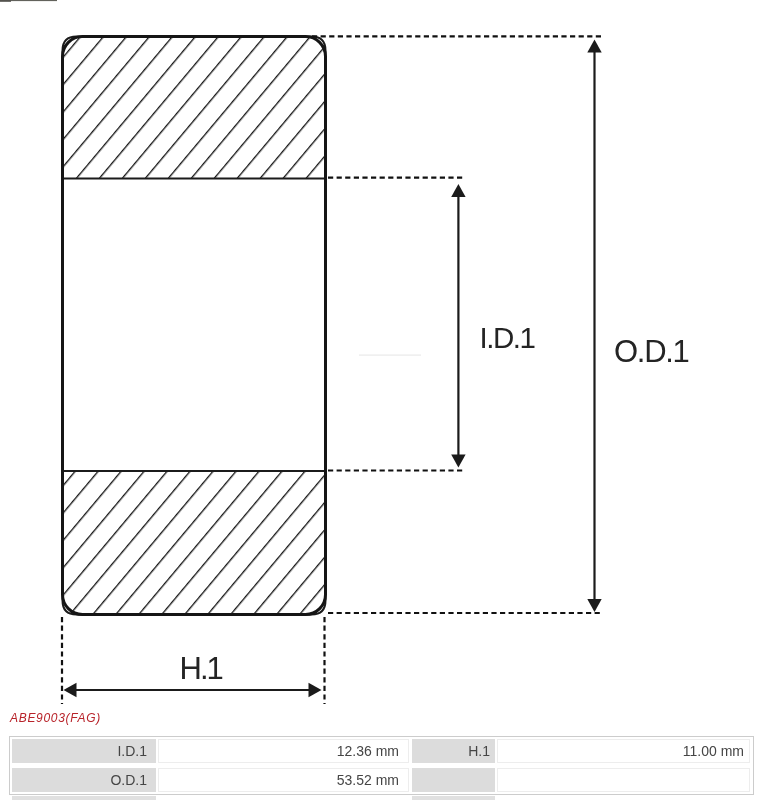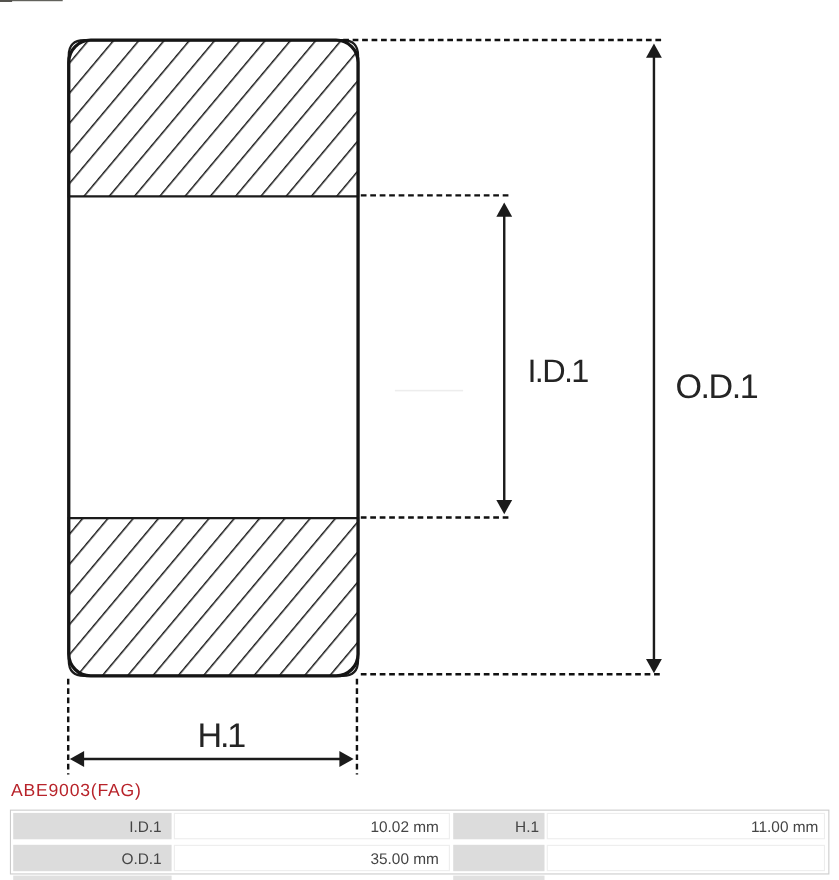--- a/index.html
+++ b/index.html
@@ -1,18 +1,18 @@
 <!DOCTYPE html>
 <html><head>
 <meta charset="utf-8">
 <style>
   html,body{margin:0;padding:0;background:#fff;width:763px;height:800px;overflow:hidden;}
   body{font-family:"Liberation Sans", sans-serif;position:relative;}
   .abs{position:absolute;}
-  #code{left:10px;top:711px;font-size:16px;letter-spacing:0.7px;color:#b8232a;}
+  #code{left:10px;top:711px;font-size:12px;letter-spacing:0.7px;color:#b8232a;font-style:italic;}
   .cell{position:absolute;display:flex;align-items:center;justify-content:flex-end;font-size:14px;color:#454545;box-sizing:border-box;}
   .g{background:#dcdcdc;}
   .w{background:#ffffff;border:1px solid #ededed;}
 </style>
 </head>
 <body>
 <svg class="abs" style="left:0;top:0" width="763" height="800" viewBox="0 0 763 800" xmlns="http://www.w3.org/2000/svg">
   <defs>
     <pattern id="hatchT" width="17.6" height="12" patternUnits="userSpaceOnUse" patternTransform="rotate(40) translate(-3.52 0)">
       <line x1="0" y1="0" x2="0" y2="12" stroke="#161616" stroke-width="2.7"></line>
@@ -63,22 +63,22 @@
     <text x="479.5" y="347.5" font-size="29.5" letter-spacing="-1.5">I.D.1</text>
     <text x="614" y="361.5" font-size="31" letter-spacing="-1.3">O.D.1</text>
     <text x="179.5" y="679" font-size="31" letter-spacing="-2">H.1</text>
   </g>
 </svg>
 
 <div id="code" class="abs">ABE9003(FAG)</div>
 
 <div class="abs" style="left:9px;top:736px;width:743px;height:57px;border:1px solid #cccccc;"></div>
 <div class="cell g" style="left:11.5px;top:738.5px;width:144.5px;height:24.5px;padding-right:9px;">I.D.1</div>
-<div class="cell w" style="left:158px;top:738.5px;width:251px;height:24.5px;padding-right:9px;">10.02 mm</div>
+<div class="cell w" style="left:158px;top:738.5px;width:251px;height:24.5px;padding-right:9px;">12.36 mm</div>
 <div class="cell g" style="left:411.5px;top:738.5px;width:83px;height:24.5px;padding-right:4.5px;">H.1</div>
 <div class="cell w" style="left:496.5px;top:738.5px;width:253.5px;height:24.5px;padding-right:5px;">11.00 mm</div>
 <div class="cell g" style="left:11.5px;top:767.5px;width:144.5px;height:24px;padding-right:9px;">O.D.1</div>
-<div class="cell w" style="left:158px;top:767.5px;width:251px;height:24px;padding-right:9px;">35.00 mm</div>
+<div class="cell w" style="left:158px;top:767.5px;width:251px;height:24px;padding-right:9px;">53.52 mm</div>
 <div class="cell g" style="left:411.5px;top:767.5px;width:83px;height:24px;"></div>
 <div class="cell w" style="left:496.5px;top:767.5px;width:253.5px;height:24px;"></div>
 
 <div class="abs" style="left:11.5px;top:795.5px;width:144.5px;height:5px;background:#e0e0e0;"></div>
 <div class="abs" style="left:411.5px;top:795.5px;width:83px;height:5px;background:#e0e0e0;"></div>
 
 </body></html>

